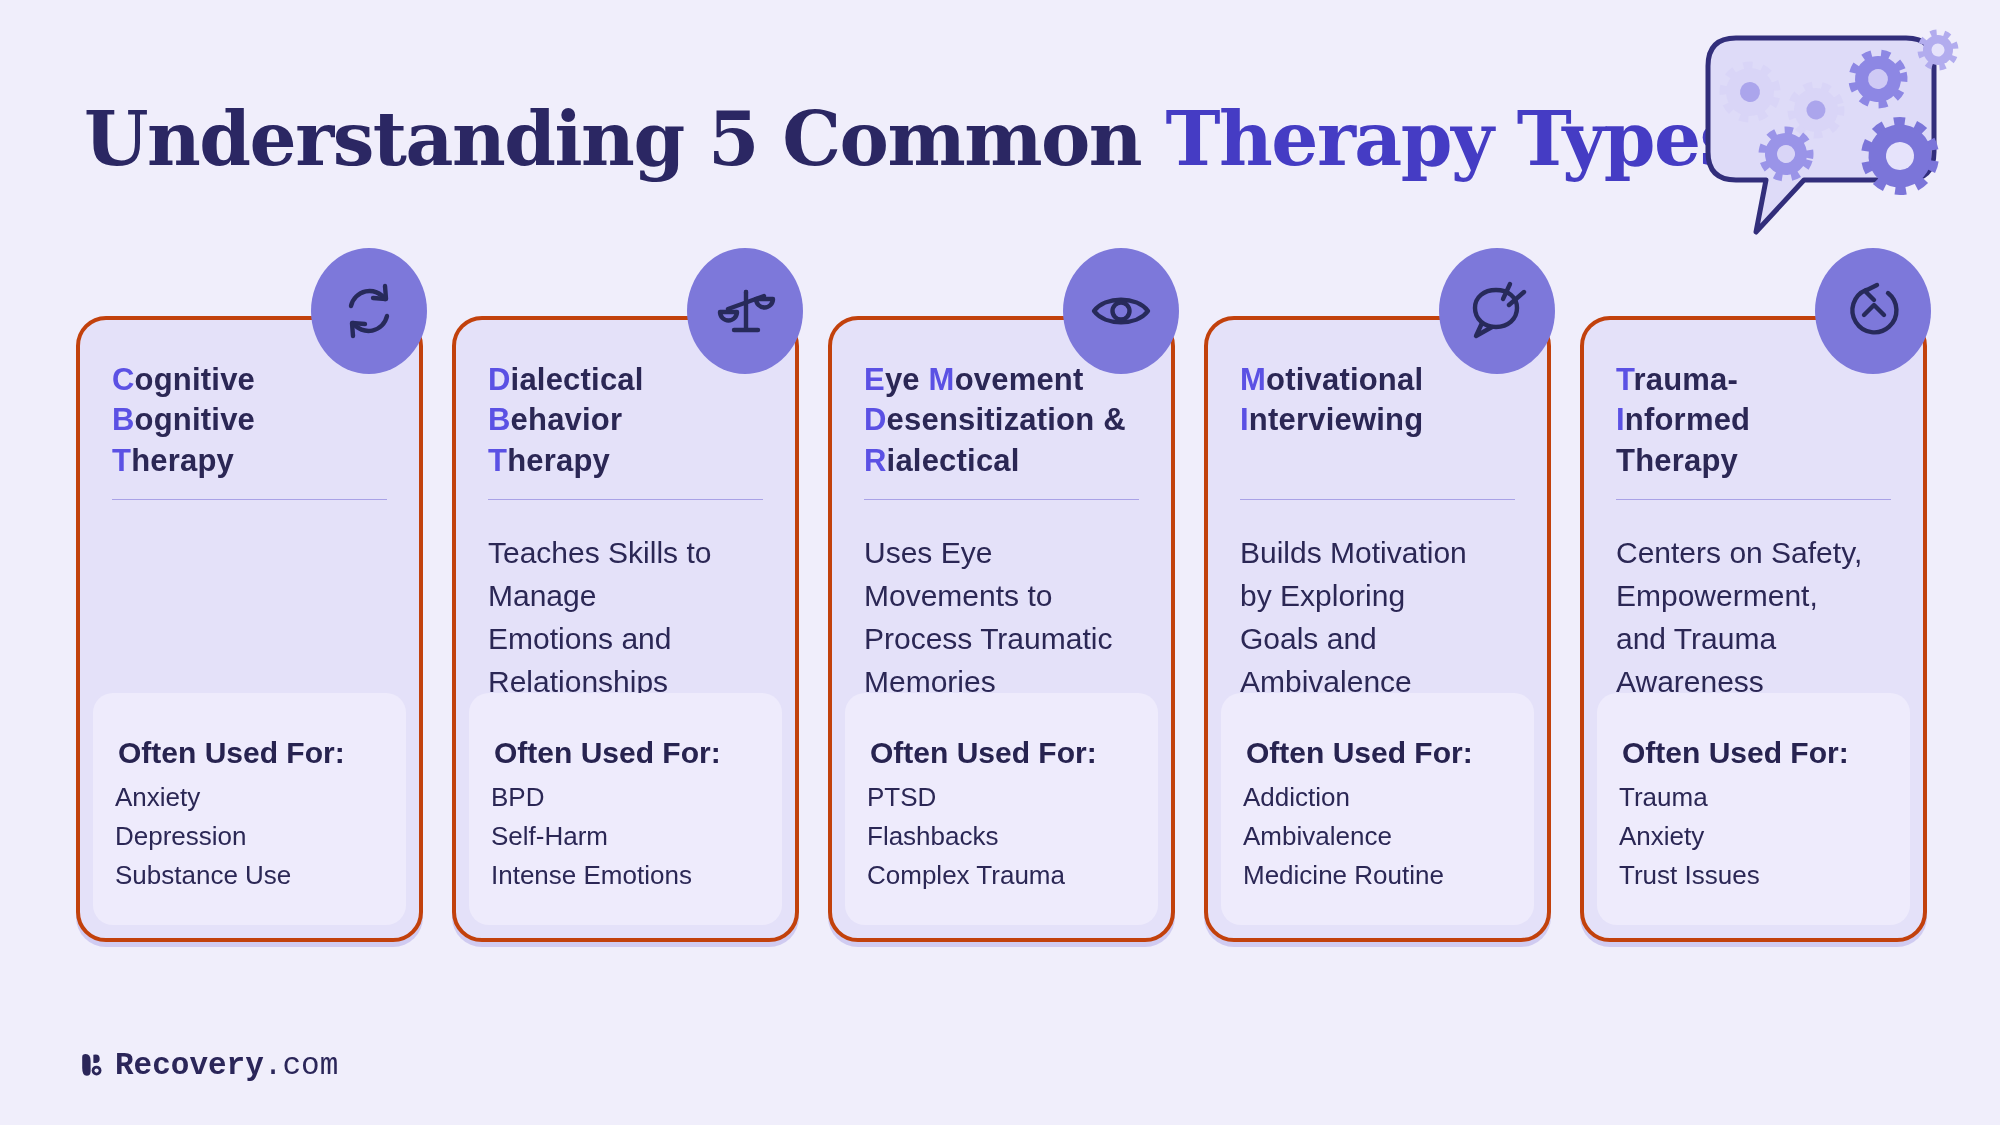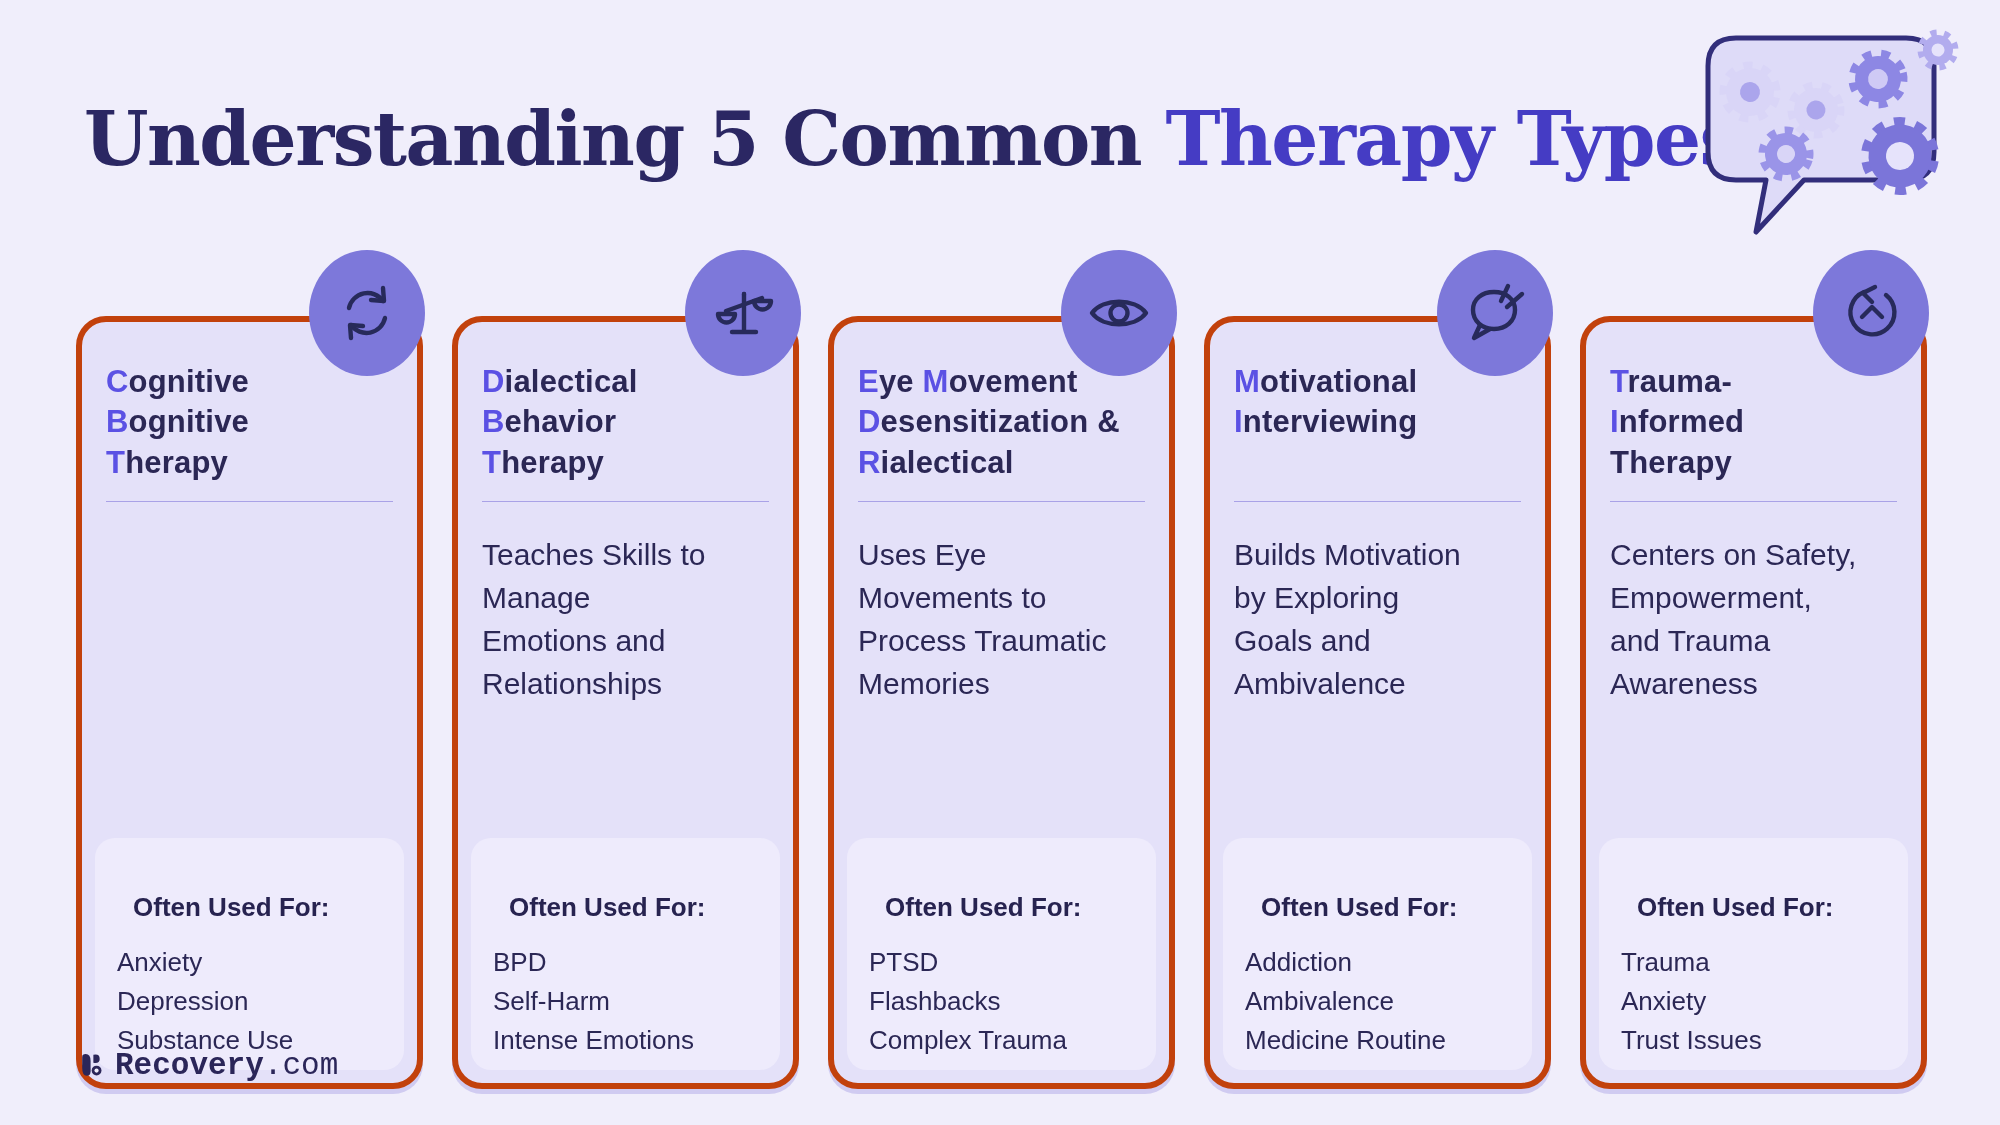--- a/index.html
+++ b/index.html
@@ -9,36 +9,36 @@
   
   .page-title{position:absolute;left:84px;top:96px;margin:0;white-space:nowrap;
               font-family:"DejaVu Serif",serif;font-weight:600;font-size:74px;
               letter-spacing:-1.5px;color:#2b2763;}
   .page-title .hl{color:#453cc4;}
 
   .bubble-illustration{position:absolute;right:36px;top:24px;width:276px;height:244px;}
 
   
   .cards{position:absolute;left:76px;top:316px;display:flex;gap:29px;}
-  .card{position:relative;width:347px;height:773px;box-sizing:border-box;
-        background:#e4e1f9;border:6px solid #c2410c;border-radius:30px;
-        padding:40px 24px 0;box-shadow:0 5px 0 rgba(125,115,215,0.28);}
+  .card{position:relative;width:347px;height:626px;box-sizing:border-box;
+        background:#e4e1f9;border:4px solid #c2410c;border-radius:30px;
+        padding:40px 32px 0;box-shadow:0 5px 0 rgba(125,115,215,0.28);}
   .icon-circle{position:absolute;top:-72px;right:-8px;width:116px;height:126px;
                border-radius:50%;background:#7d78da;
                display:flex;align-items:center;justify-content:center;}
   .icon-circle svg{width:64px;height:64px;}
   .card-title{margin:0;height:139px;font-size:31px;line-height:1.3;font-weight:600;
               color:#2b2755;letter-spacing:.2px;}
   .card-title .hl{color:#5b51e4;}
   .divider{border:none;border-top:1.5px solid #a9a2e7;margin:0;}
   .desc{margin:32px 0 0;font-size:30px;line-height:1.43;font-weight:500;color:#2b2755;}
   .uses-box{position:absolute;left:13px;right:13px;bottom:13px;height:232px;
             box-sizing:border-box;background:#eeebfc;border-radius:20px;
             padding:34px 14px 0 22px;}
-  .uses-label{margin:16px;font-size:26px;line-height:1.5;font-weight:700;color:#272350;}
+  .uses-label{margin:3px;font-size:30px;line-height:1.5;font-weight:700;color:#272350;}
   .uses-list{list-style:none;margin:0;padding:0;font-size:26px;line-height:1.5;
              font-weight:500;color:#2b2755;}
 
   
   .logo{position:absolute;left:78px;top:1048px;display:flex;align-items:center;gap:9px;}
   .logomark svg{width:28px;height:30px;display:block;}
   .brand{font-family:Liberation Mono, monospace;font-weight:700;font-size:31px;color:#2b2659;}
   .brand .tld{font-weight:400;}
 
   .icon-stroke{fill:none;stroke:#272a5a;stroke-width:4.4;stroke-linecap:round;stroke-linejoin:round;}

